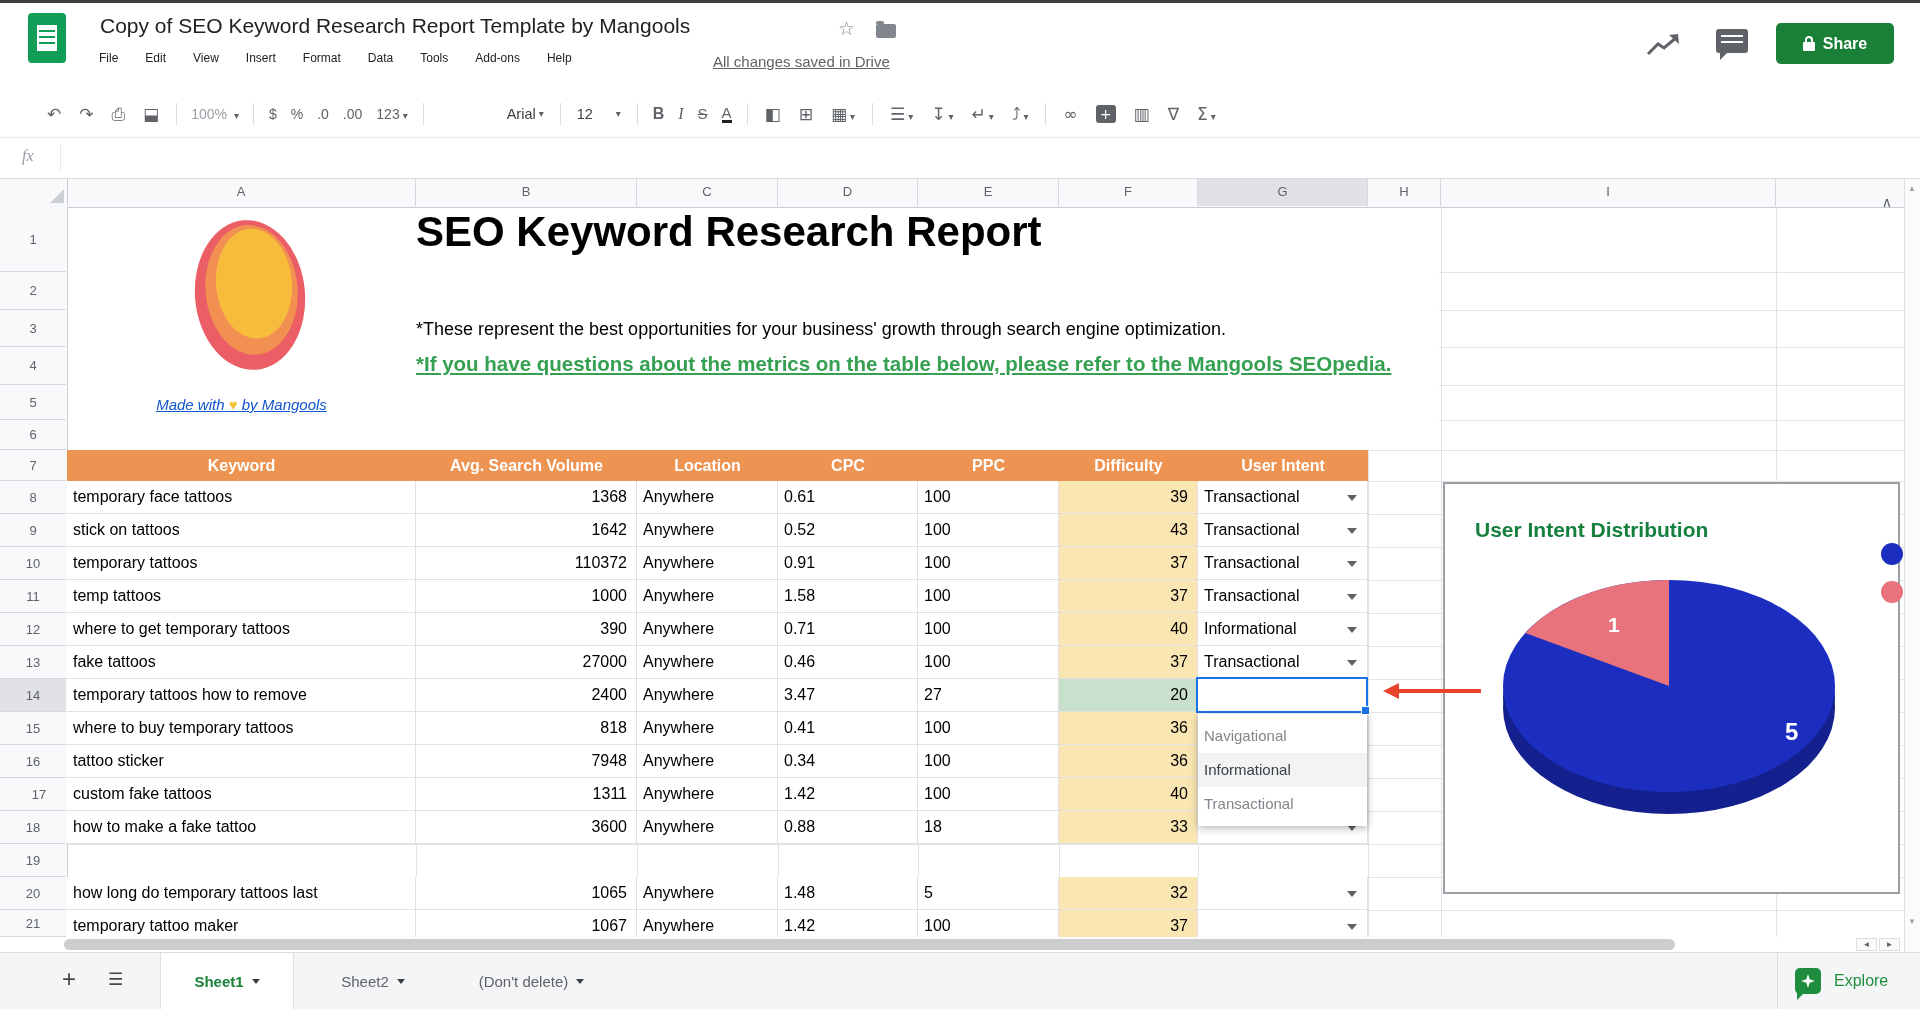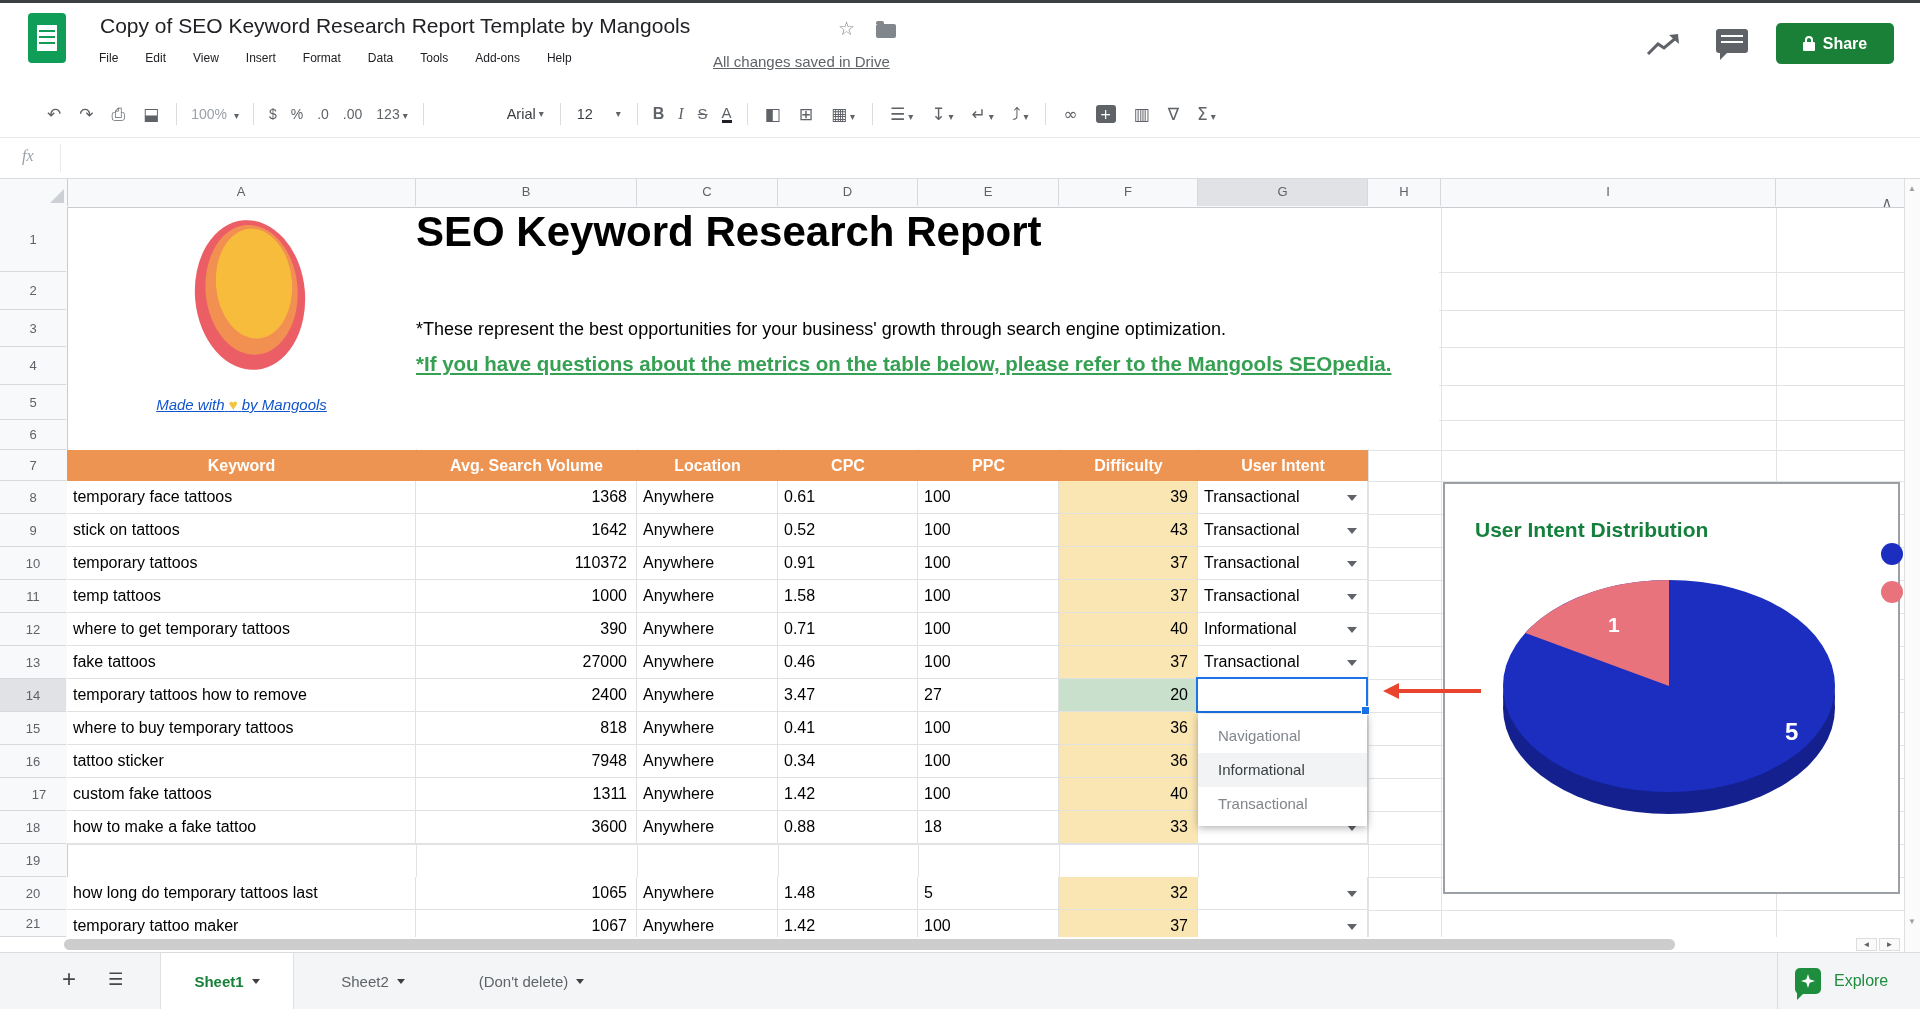--- a/index.html
+++ b/index.html
@@ -76,21 +76,21 @@
   .c-cpc{width:140px;padding-left:6px;}
   .c-ppc{width:141px;padding-left:6px;}
   .c-dif{width:139px;justify-content:flex-end;padding-right:9px;background:#fae6b2;}
   .c-dif.sel{background:#c8e0cc;}
   .c-int{width:170px;padding-left:6px;position:relative;}
   .c-int .dd{position:absolute;right:10px;top:50%;margin-top:-2px;border:5px solid transparent;border-top:6px solid #5f6368;}
   
   #sel-cell{left:1196px;top:677px;width:172px;height:36px;border:2px solid #1a73e8;background:#fff;box-sizing:border-box;z-index:4;}
   #sel-handle{position:absolute;right:-4px;bottom:-4px;width:7px;height:7px;background:#1a73e8;border:1px solid #fff;}
   #dropdown{left:1198px;top:714px;width:169px;background:#fff;box-shadow:0 2px 8px rgba(0,0,0,.3);z-index:6;padding:5px 0;}
-  .opt{height:34px;line-height:34px;padding-left:20px;font-size:15px;color:#80868b;}
+  .opt{height:34px;line-height:34px;padding-left:6px;font-size:15px;color:#80868b;}
   .opt.hl{background:#f1f3f4;color:#3c4043;}
   #red-arrow{left:1375px;top:683px;z-index:5;}
   #red-arrow .shaft{position:absolute;left:14px;top:6px;width:92px;height:4px;background:#e8442e;}
   #red-arrow .head{position:absolute;left:0;top:0;border:8px solid transparent;border-right:16px solid #e8442e;}
   
   #chart{left:1443px;top:482px;width:457px;height:412px;background:#fff;border:2px solid #9aa0a6;box-sizing:border-box;z-index:3;}
   #chart-title{position:absolute;left:30px;top:16px;font-size:21px;font-weight:bold;color:#15803d;margin-top:18px;}
   .legend-dot{position:absolute;width:22px;height:22px;border-radius:50%;z-index:4;}
   
   #vscroll{left:1904px;top:178px;width:16px;height:774px;background:#fbfbfb;border-left:1px solid #e0e0e0;z-index:6;}

